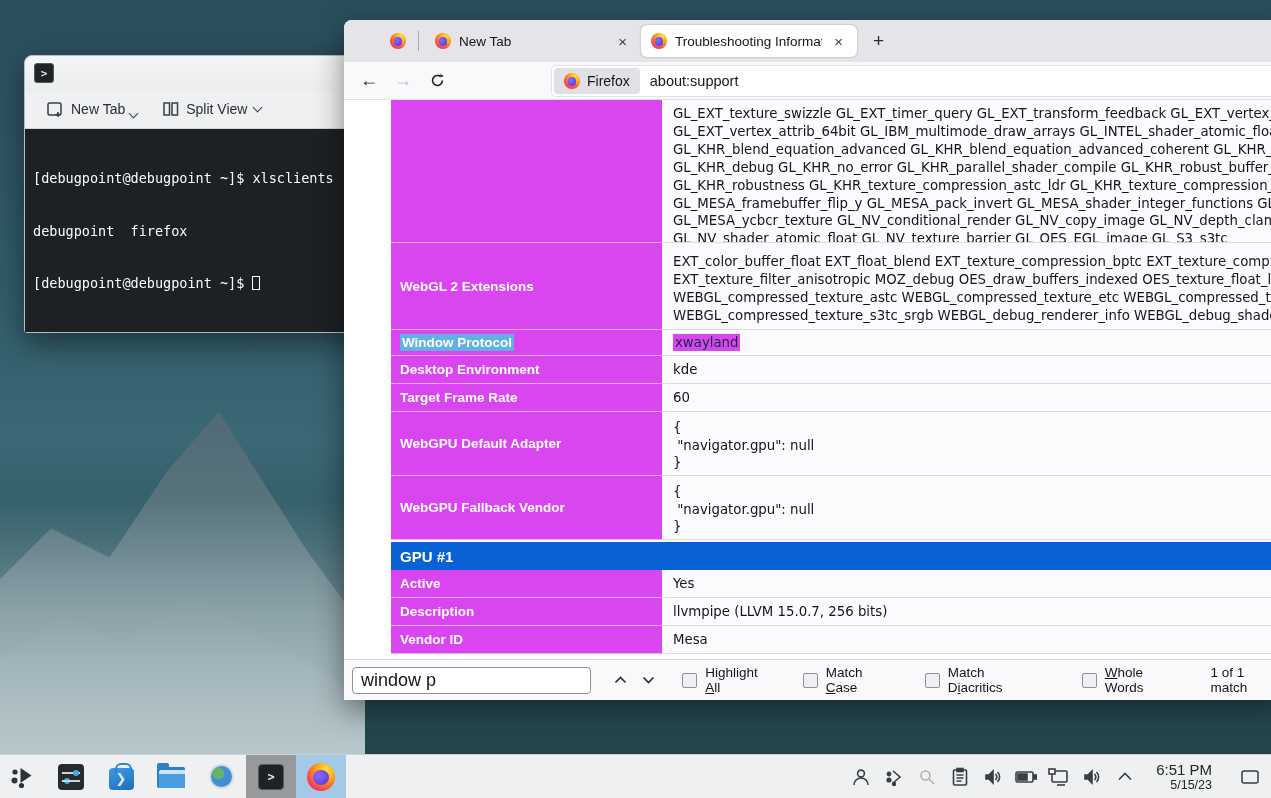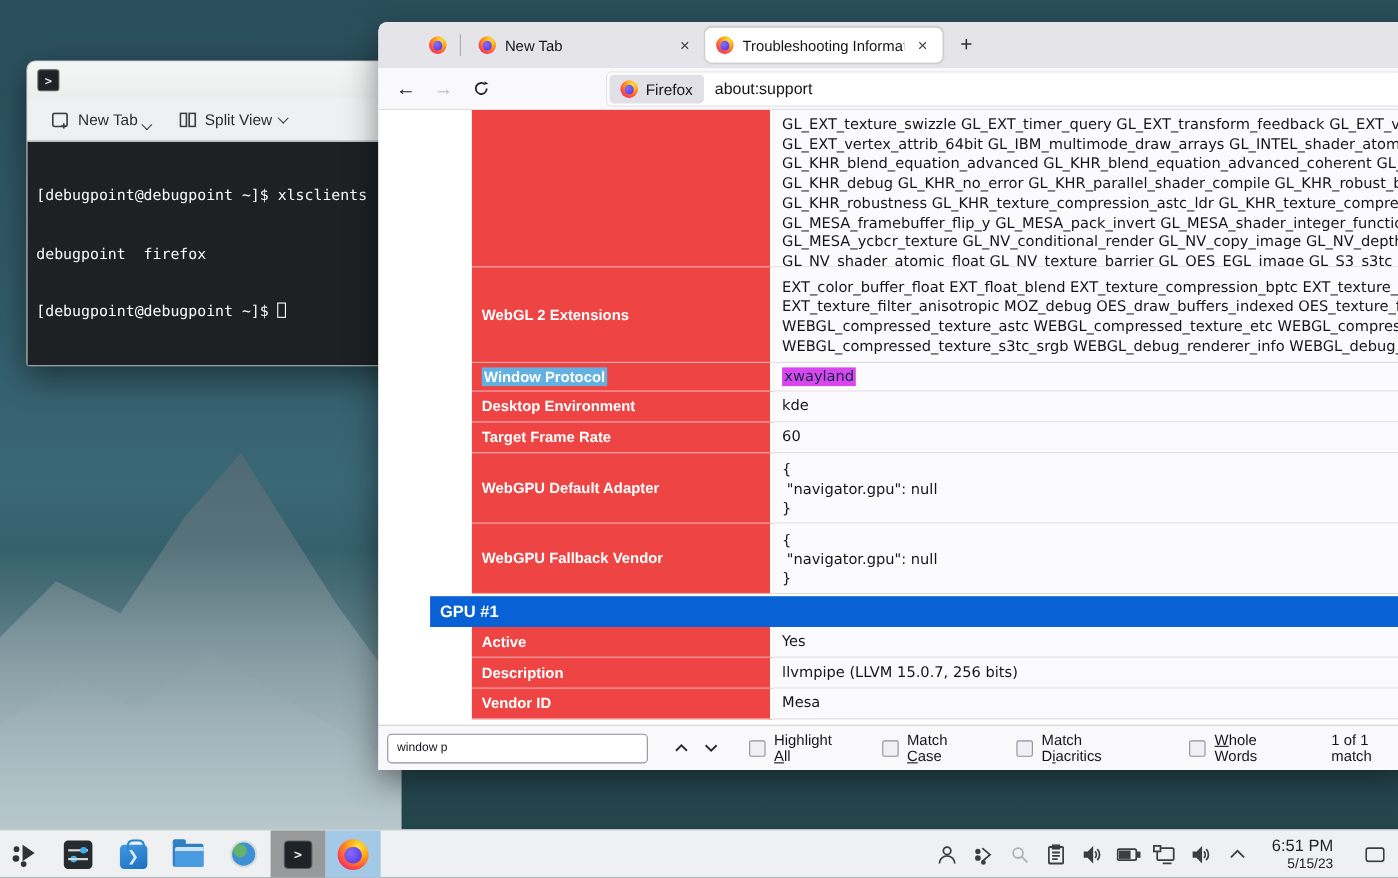--- a/index.html
+++ b/index.html
@@ -62,38 +62,38 @@
   .nav-btn.disabled { color:#b9b9c3; }
   .urlbar { margin-left:96px; flex:1; height:30px; background:#ffffff; border-radius:4px; display:flex;
     align-items:center; padding:2px; box-shadow:0 0 0 1px #e2e2e8; }
   .url-chip { background:#e0e0e6; border-radius:4px; height:26px; display:flex; align-items:center; gap:7px;
     padding:0 10px; font-size:14px; color:#15141a; }
   .url-text { font-size:14.5px; color:#15141a; margin-left:10px; }
 
   .ff-content { position:relative; height:558px; background:#ffffff; overflow:hidden; }
   .support-table { position:absolute; left:47px; top:0; width:893px; }
   .tr { display:flex; }
-  .th { width:274px; background:#ef4444; color:#fff; font-weight:bold; font-size:13.5px;
+  .th { width:274px; background:#d946ef; color:#fff; font-weight:bold; font-size:13.5px;
     display:flex; align-items:center; padding-left:9px; border-bottom:1px solid rgba(255,255,255,.55);
-    border-right:3px solid #ffffff; flex-shrink:0;margin-left:38px; }
+    border-right:3px solid #ffffff; flex-shrink:0; }
   .td { flex:1; background:#fbfbfe; border-bottom:1px solid #dcdce0; overflow:hidden;
     font-family:"DejaVu Sans","Liberation Sans",sans-serif; font-size:13.3px; color:#15141a; }
   .td-center { display:flex; align-items:center; padding-left:8px; }
   .td-lines { padding:5px 0 0 8px; }
   .ext-line { white-space:pre; line-height:17.9px; }
   .json-line { white-space:pre; line-height:17.5px; }
   .tr-section { background:#0961d6; color:#fff; font-weight:bold; font-size:15px; height:28px;
     display:flex; align-items:center; padding-left:9px; margin-top:2px; }
   .hl-label { background:#63b1e0; padding:1px 2px; }
   .hl-value { background:#d946ef; color:#102d40; padding:1px 2px; }
 
   .ff-findbar { position:absolute; left:0; right:0; bottom:0; height:41px; background:#f9f9fb;
     border-top:1px solid #d4d4db; display:flex; align-items:center; padding-left:8px; }
   .find-input { width:239px; height:27px; border:1px solid #8f8f9d; border-radius:4px; background:#fff;
-    font-size:11px; padding:0 8px; color:#15141a; font-family:"Liberation Sans",sans-serif; }
+    font-size:18px; padding:0 8px; color:#15141a; font-family:"Liberation Sans",sans-serif; }
   .find-nav { width:28px; height:26px; display:flex; align-items:center; justify-content:center; border-radius:4px; }
   .find-nav svg { stroke:#2b2b33; }
   .check-group { display:flex; align-items:center; gap:8px; font-size:13.5px; color:#15141a; }
   .checkbox { width:15px; height:15px; border:1px solid #8f8f9d; border-radius:2px; background:#f0f0f4; }
   .u { text-decoration:underline; }
   .find-status { font-size:13.5px; color:#15141a; }
 
   
   .taskbar { position:absolute; left:0; bottom:0; width:1271px; height:44px; background:#eef0f1;
     border-top:1px solid #cdd1d3; display:flex; align-items:center; }

